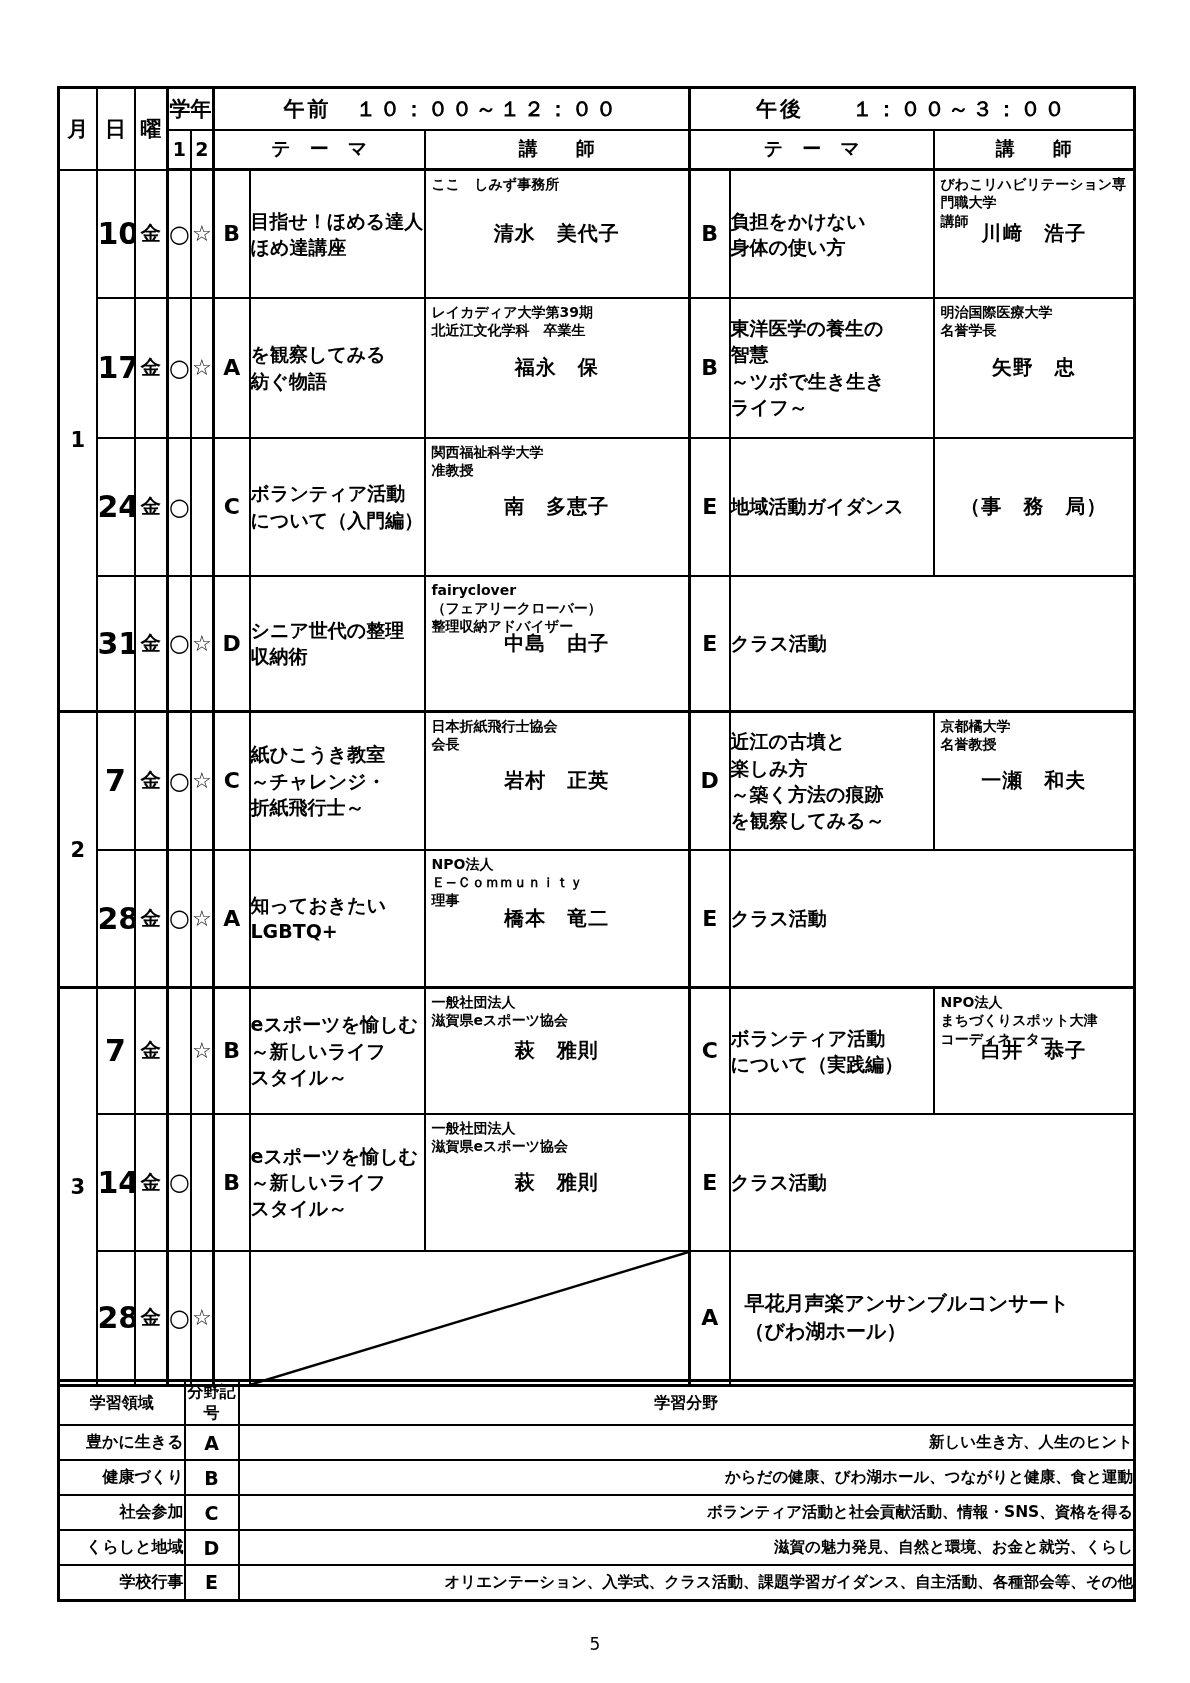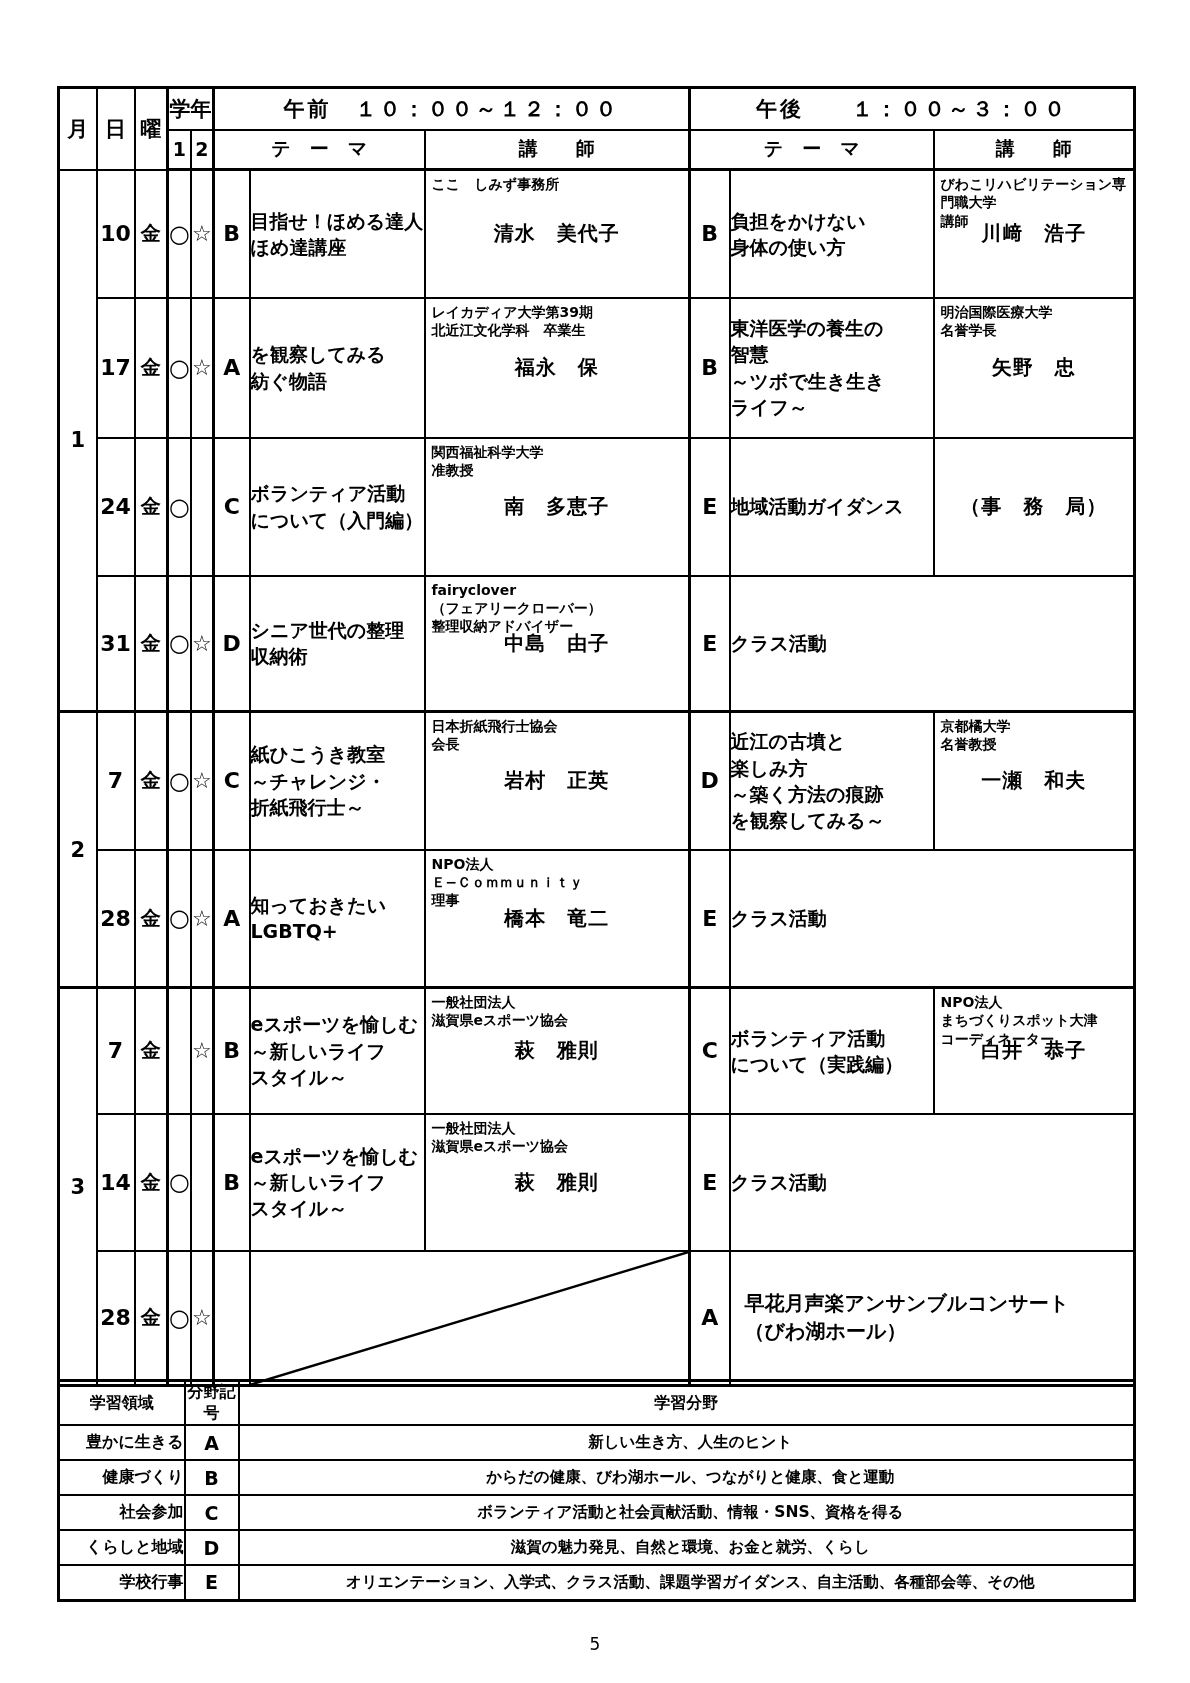--- a/index.html
+++ b/index.html
@@ -11,38 +11,38 @@
   .sched th,.sched td{border:2px solid #000;padding:0;font-weight:bold;overflow:hidden;}
   .sched thead th{text-align:center;vertical-align:middle;}
   .h1 th{font-size:21px;}
   .h1 .time{letter-spacing:3px;}
   .h2 th{font-size:19px;border-bottom:3px solid #000;}
   .hl{border-left:3px solid #000 !important;}
   tr.msep td{border-top:3px solid #000;}
 
   .c-month,.c-day,.c-dow,.c-g1,.c-g2,.c-cat{text-align:center;vertical-align:middle;}
   .c-month{font-size:21px;}
-  .c-day{font-size:22px;margin-top:36px;}
+  .c-day{font-size:30px;margin-top:36px;}
   .c-dow{font-size:20px;}
   .c-g1{font-size:24px;}
   .c-g2{font-size:22px;}
   .c-cat{font-size:22px;border-right:2px dotted #555;}
   .c-theme{vertical-align:middle;text-align:left;padding:4px 4px 4px 8px;font-size:19px;line-height:1.38;white-space:pre-line;}
   .c-theme.big{font-size:20px;padding-left:14px;}
   .c-lect{position:relative;vertical-align:middle;text-align:center;}
   .affil{position:absolute;top:4px;left:6px;right:2px;text-align:left;font-size:14px;line-height:1.32;white-space:pre-line;}
   .name{display:inline-block;font-size:20px;letter-spacing:1px;white-space:pre;font-family:Liberation Mono, monospace;}
   .c-diag{position:relative;padding:0;}
   .c-diag svg{position:absolute;left:0;top:0;width:100%;height:100%;display:block;}
 
   .legend{position:absolute;left:57px;top:1379px;width:1076px;border:3px solid #000;}
   .legend th,.legend td{border:2px solid #000;font-weight:bold;vertical-align:middle;padding:0;}
   .lg-r .a{font-size:16px;text-align:right;padding-left:6px;}
   .lg-r .c{font-size:19px;text-align:center;}
-  .lg-r .f{font-size:15.5px;text-align:center;padding-left:8px;}
+  .lg-r .f{font-size:15.5px;text-align:right;padding-left:8px;}
 
   .pageno{position:absolute;left:0;top:1634px;width:100%;text-align:center;font-size:17px;}
 </style>
 </head>
 <body>
 
 <div class="page">
 
   <table class="sched">
     <colgroup>

